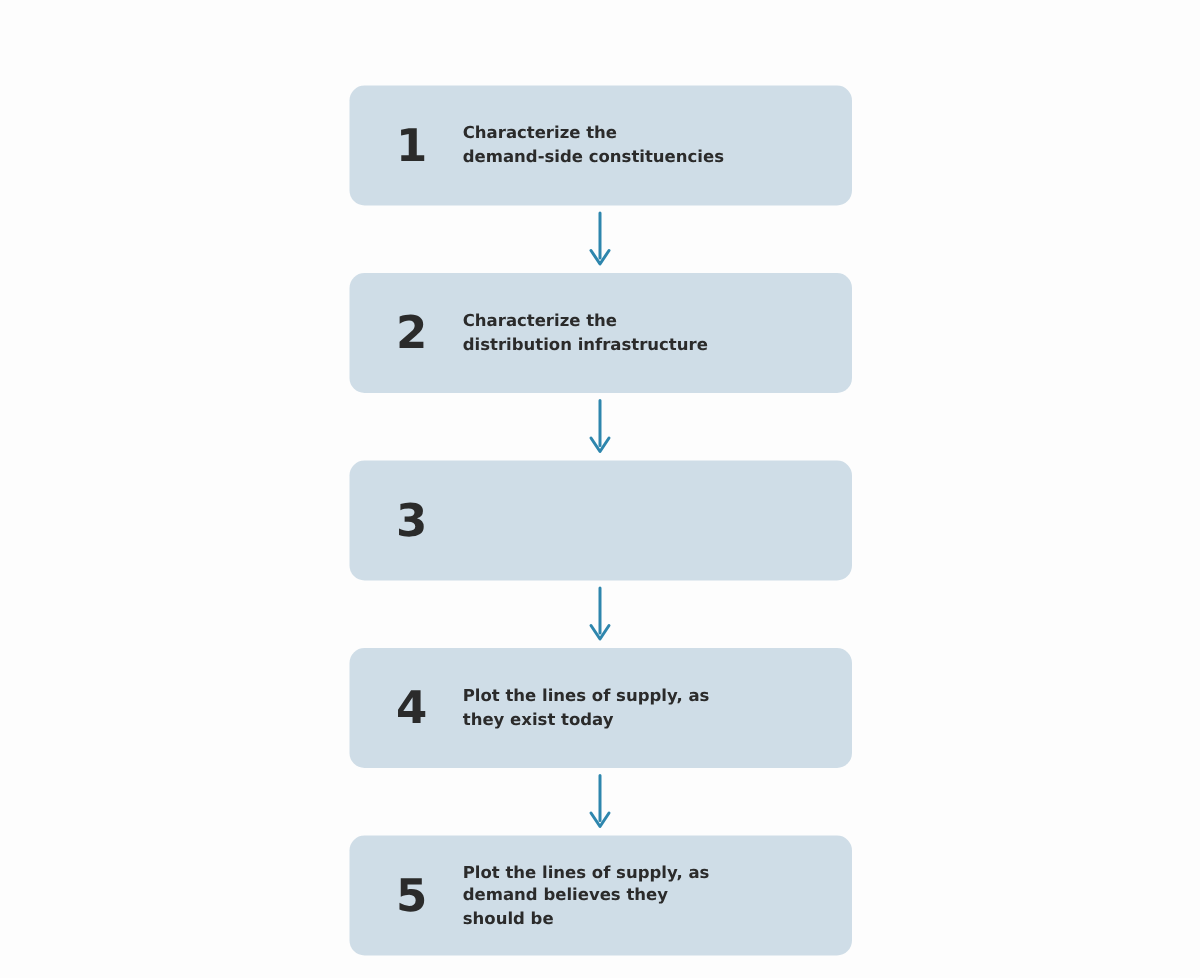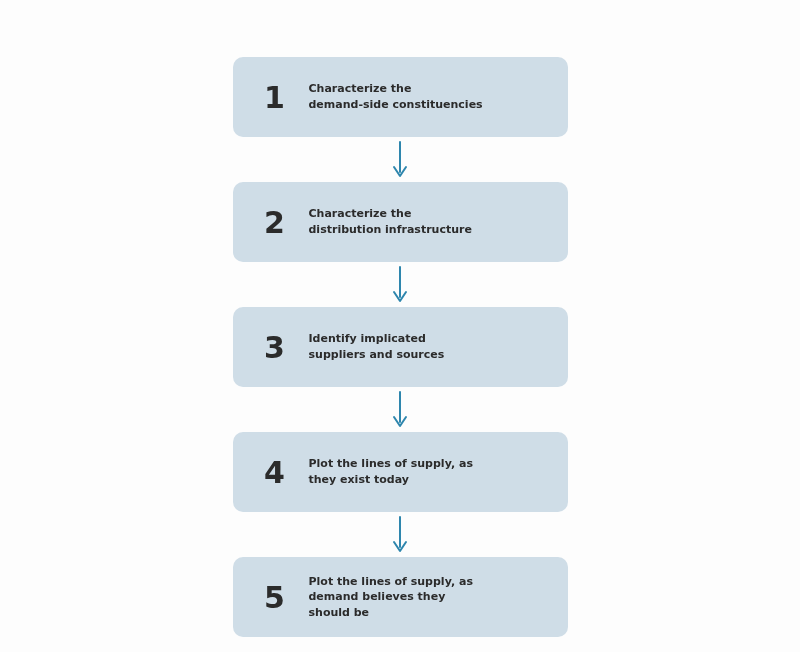--- a/index.html
+++ b/index.html
@@ -74,22 +74,20 @@
   </div>
 
   <div class="arrow">
     <svg width="18" height="40" viewBox="0 0 18 40">
       <path d="M9 2 V32 M3 27 L9 36 L15 27" fill="none" stroke="#2e86ad" stroke-width="2" stroke-linecap="round" stroke-linejoin="round"></path>
     </svg>
   </div>
 
   <div class="step">
     <span class="num">3</span>
-    <span class="label">Identify implicated
-suppliers and sources</span>
   </div>
 
   <div class="arrow">
     <svg width="18" height="40" viewBox="0 0 18 40">
       <path d="M9 2 V32 M3 27 L9 36 L15 27" fill="none" stroke="#2e86ad" stroke-width="2" stroke-linecap="round" stroke-linejoin="round"></path>
     </svg>
   </div>
 
   <div class="step">
     <span class="num">4</span>

